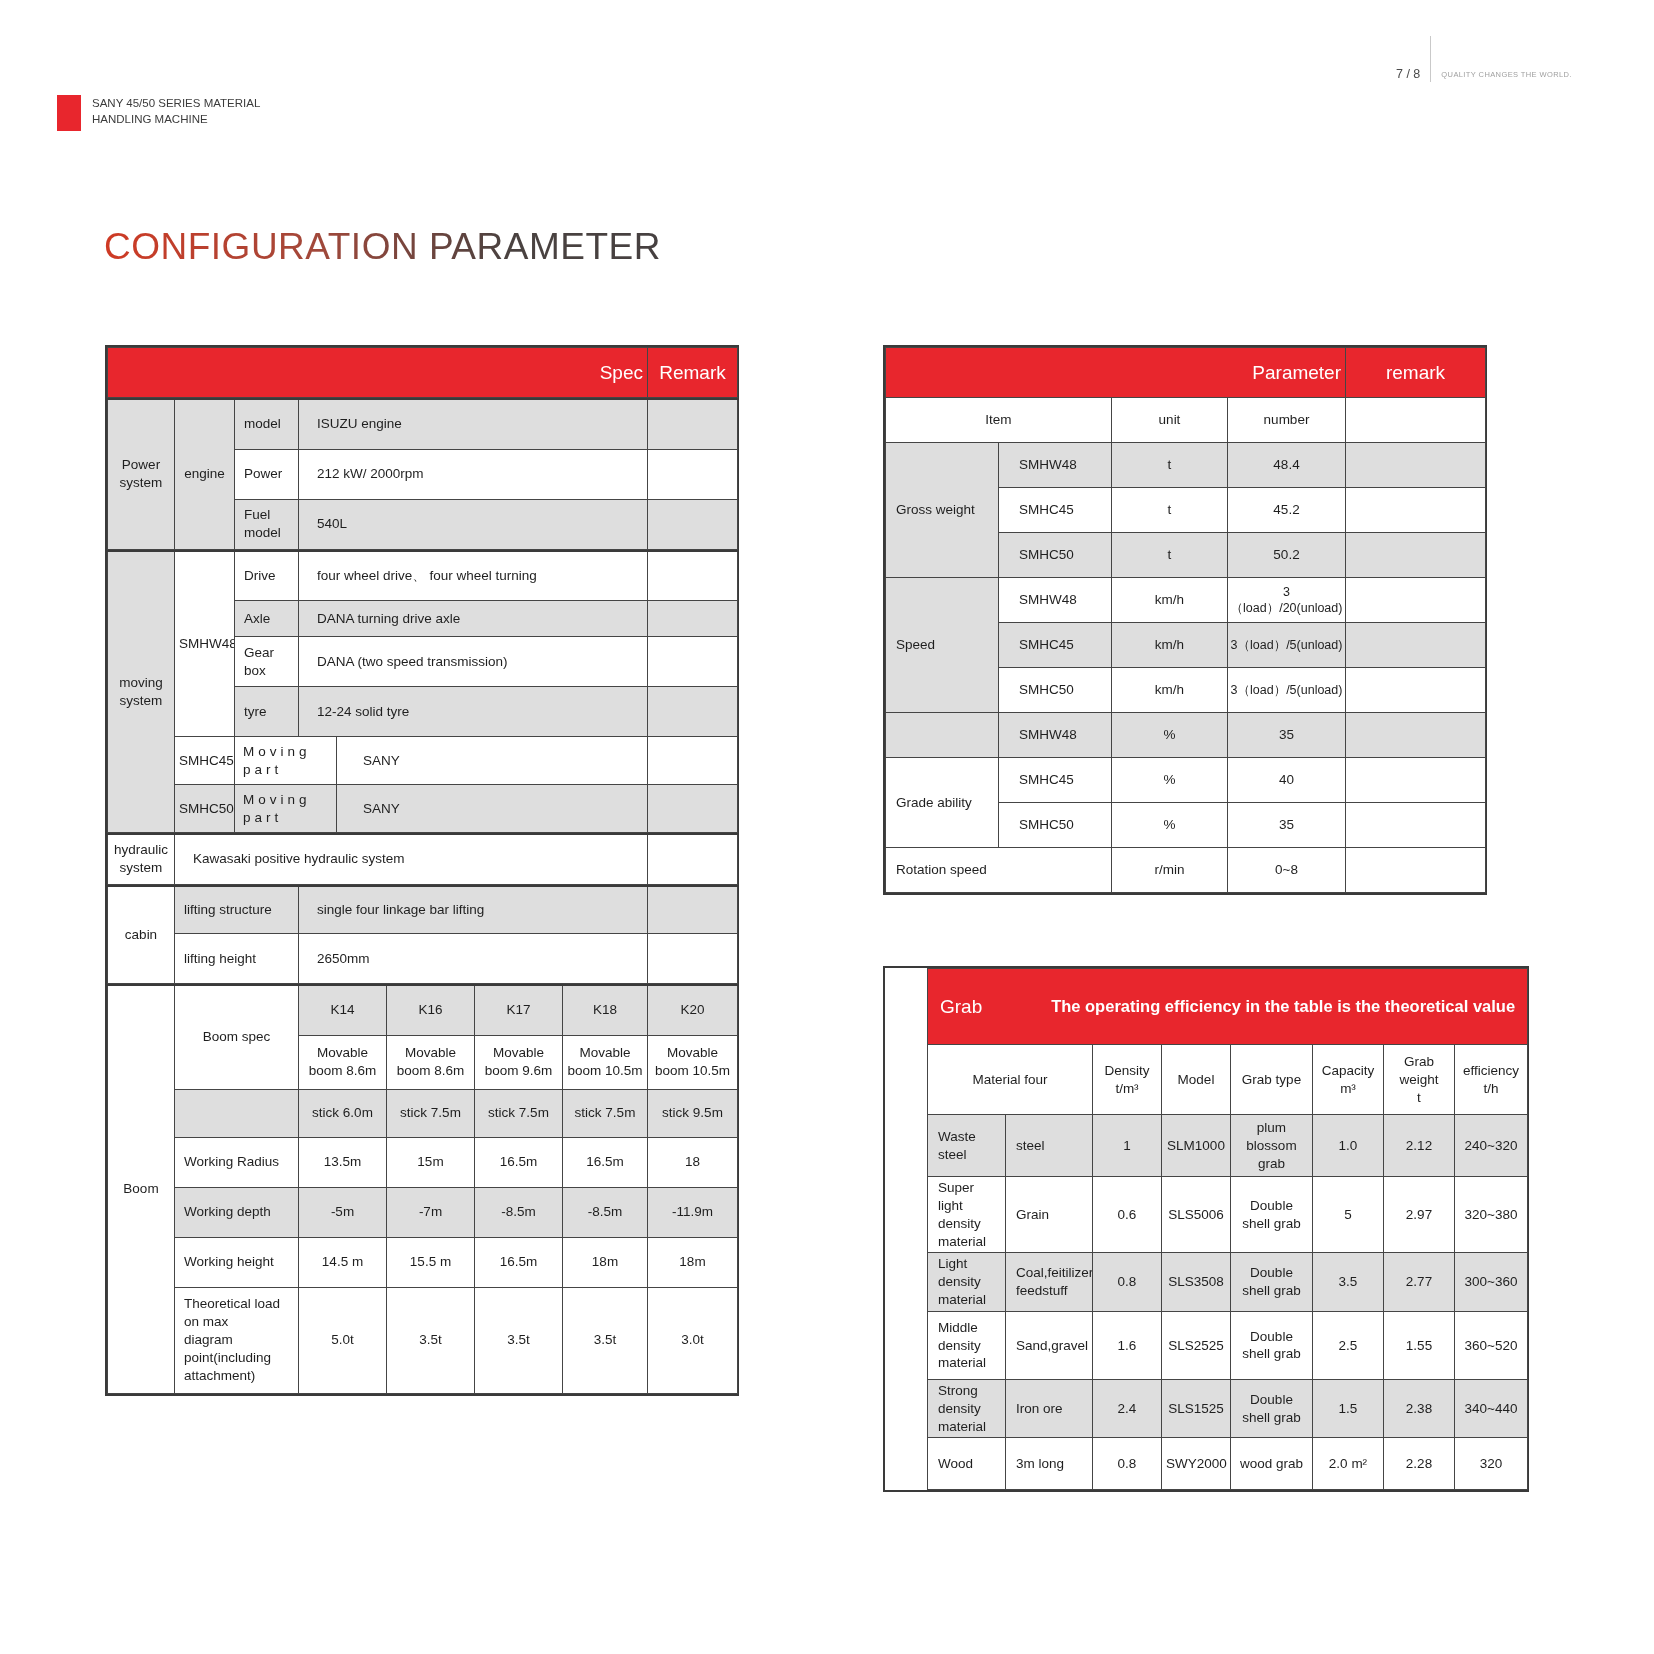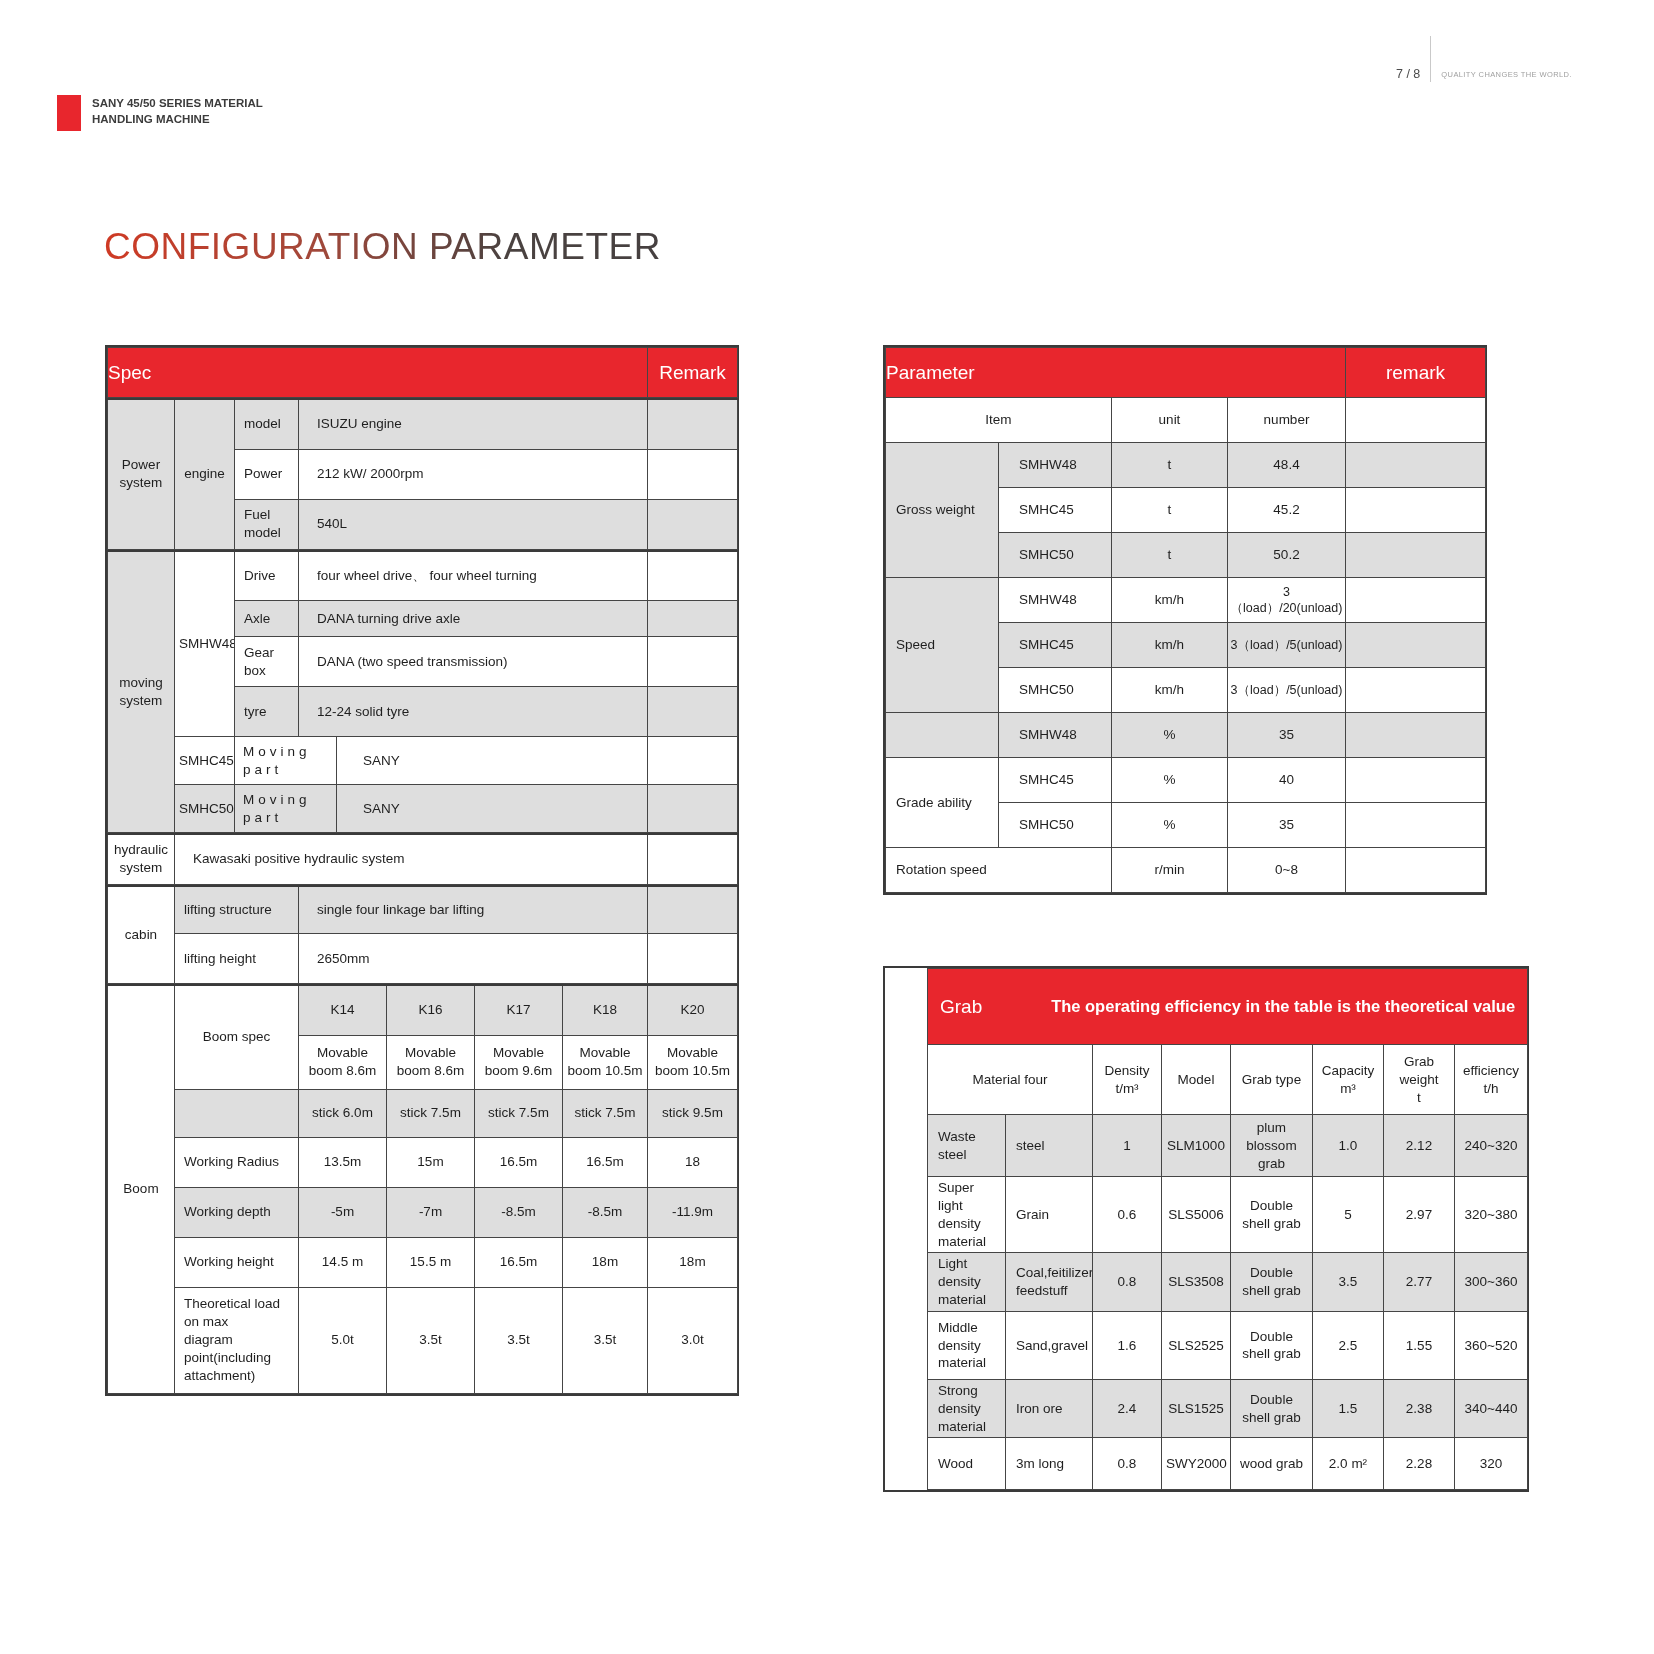--- a/index.html
+++ b/index.html
@@ -5,31 +5,31 @@
   html,body{margin:0;padding:0;}
   body{width:1654px;height:1654px;background:#ffffff;position:relative;
        font-family:"Liberation Sans",sans-serif;color:#1f1f1f;}
   .abs{position:absolute;}
   table{border-collapse:collapse;table-layout:fixed;width:100%;}
   td{border:1px solid #454545;text-align:center;vertical-align:middle;
      font-size:13.5px;line-height:1.32;padding:2px 4px;white-space:pre-line;
      overflow:hidden;color:#1f1f1f;}
   .g{background:#dedede;}
   .red td{background:#e8262d;color:#ffffff;font-size:19px;font-weight:400;}
-  .hl{text-align:left;padding-left:0;}
+  .hl{text-align:right;padding-left:0;}
   .cl{text-align:left;padding-left:9px;}
   .vl{text-align:left;padding-left:18px;}
   .ll{text-align:left;padding-left:10px;}
   .il{text-align:left;padding-left:20px;}
   .mp{text-align:left;padding-left:8px;letter-spacing:4px;}
   .tbox{border:2px solid #3a3a3a;}
   .sect{border-top:2px solid #3a3a3a;}
   .brand{position:absolute;left:57px;top:95px;display:flex;gap:11px;}
   .brand .sq{width:24px;height:36px;background:#e8262d;}
-  .brand .txt{font-size:11.5px;font-weight:700;color:#3c3c3c;line-height:1.35;padding-top:1px;}
+  .brand .txt{font-size:11.5px;font-weight:400;color:#3c3c3c;line-height:1.35;padding-top:1px;}
   .pageinfo{position:absolute;left:1396px;top:36px;height:46px;display:flex;align-items:flex-end;gap:10px;}
   .pageinfo .num{font-size:12.5px;color:#4a4a4a;padding-bottom:1px;}
   .pageinfo .vline{width:1px;height:46px;background:#c9c9c9;}
   .pageinfo .slogan{font-size:7.5px;color:#a0a0a0;letter-spacing:.4px;padding-bottom:3px;}
   .title{position:absolute;left:104px;top:226px;font-size:37px;font-weight:400;letter-spacing:.5px;
          background:linear-gradient(90deg,#cf3a24 0%,#a2483a 38%,#4a4240 72%,#464040 100%);
          -webkit-background-clip:text;background-clip:text;color:transparent;}
   .note{font-weight:700;font-size:16.5px;}
   .grabhead{display:flex;justify-content:space-between;align-items:center;width:100%;}
 </style>

